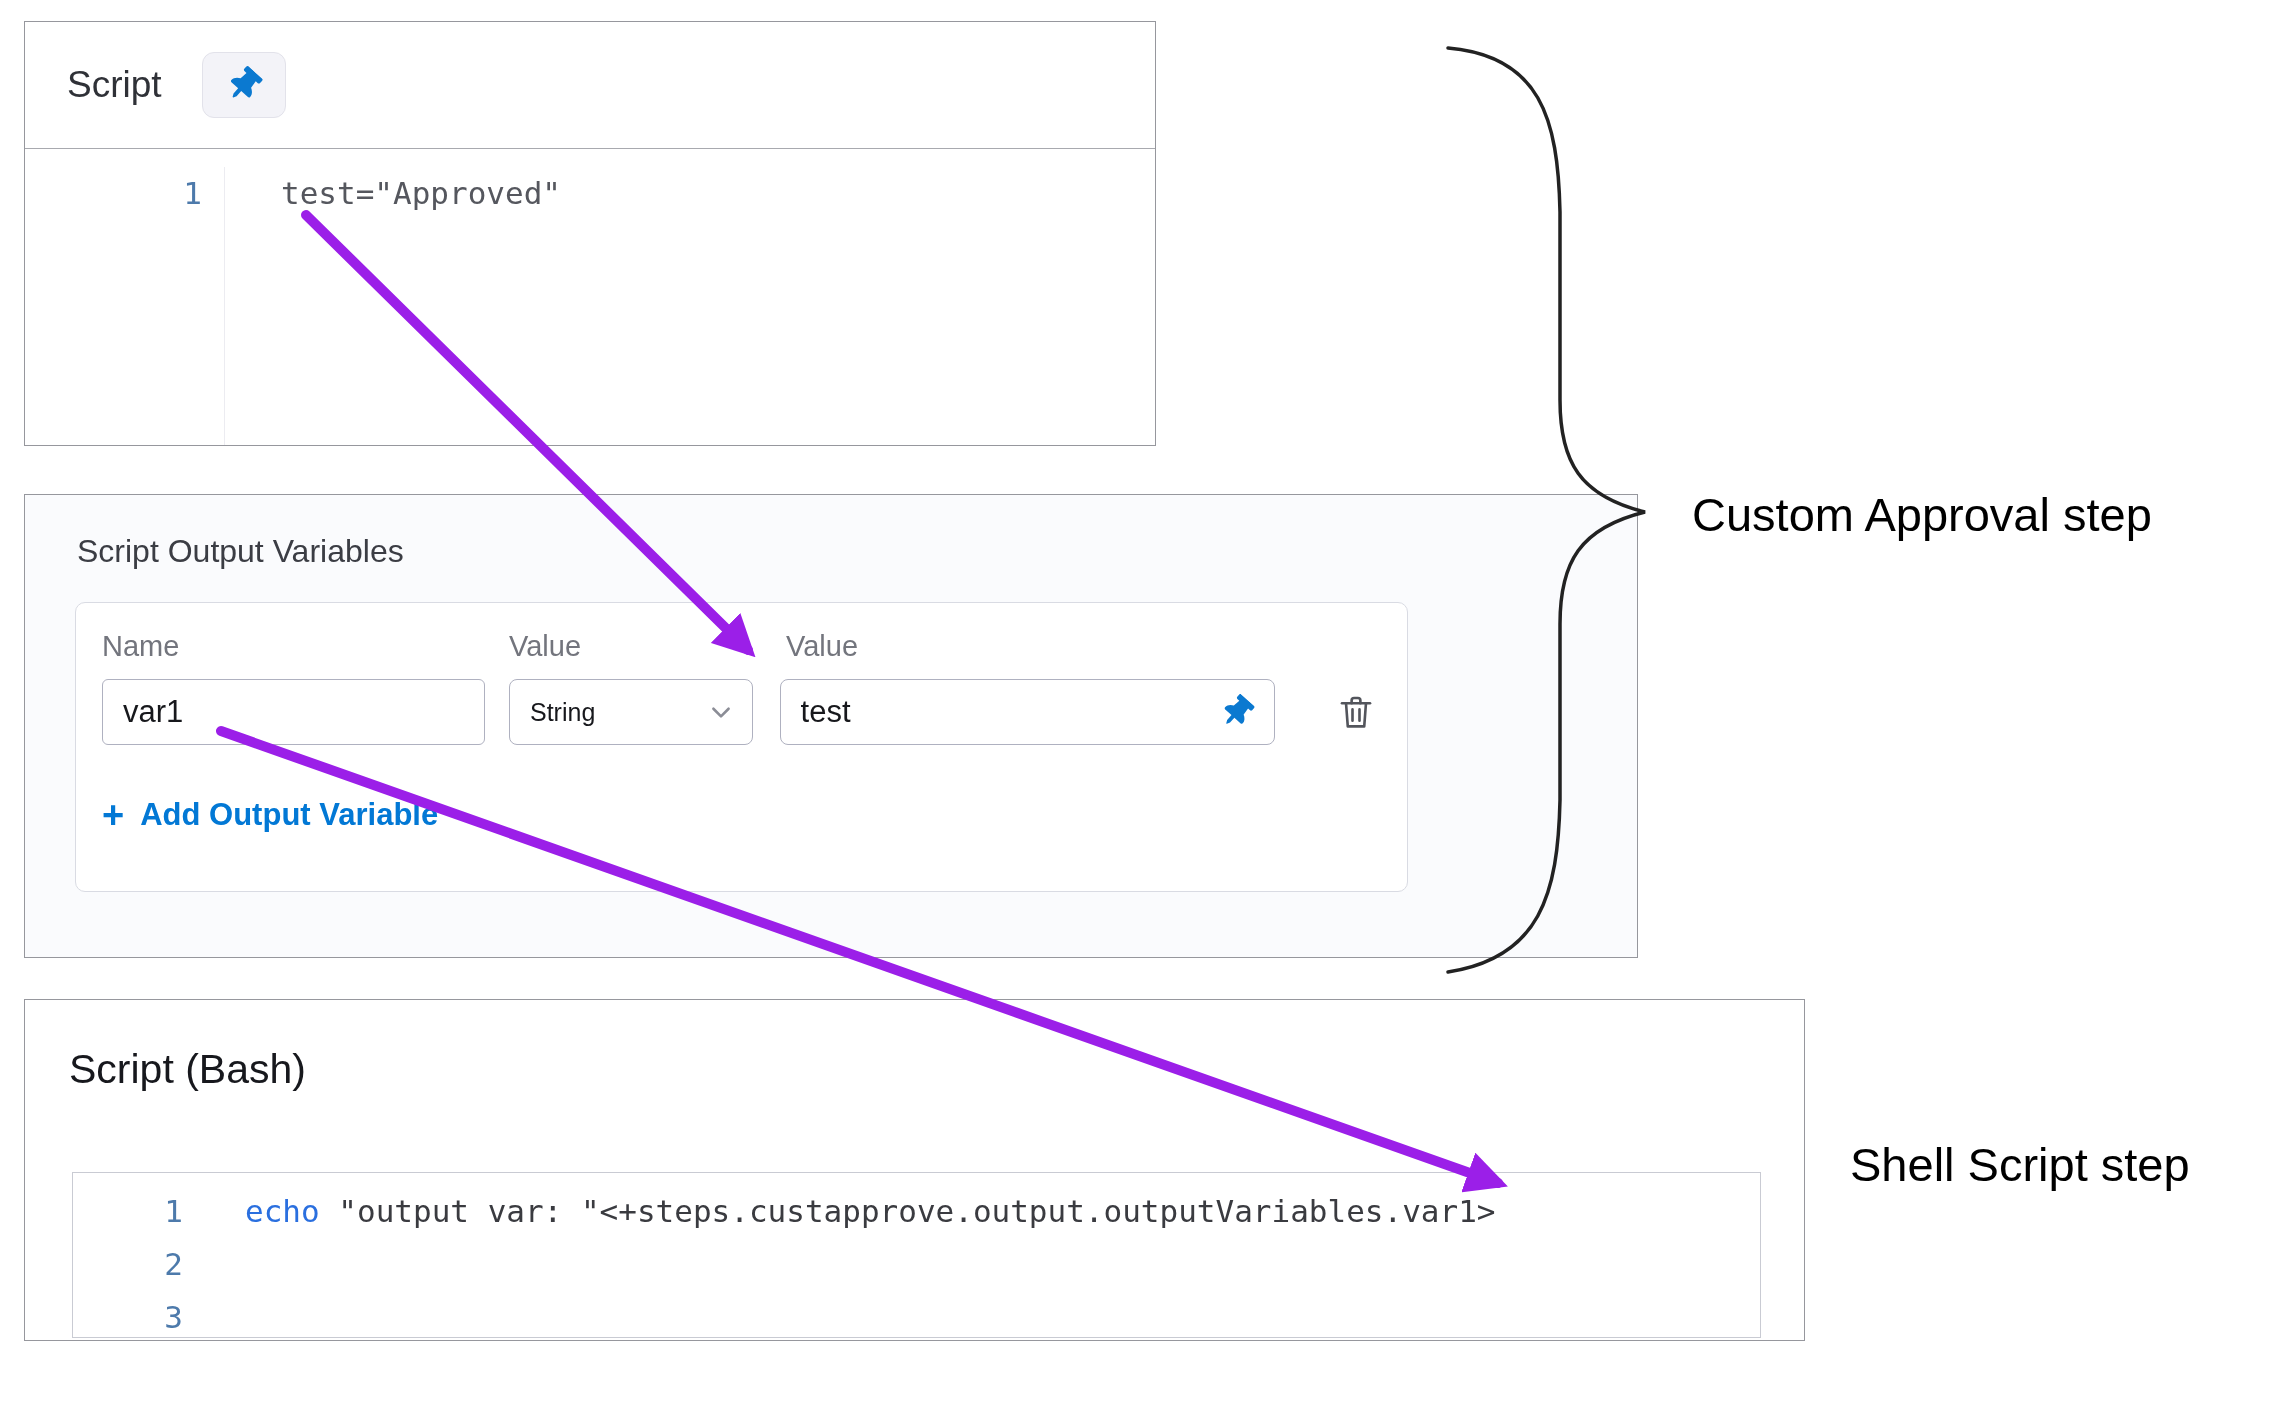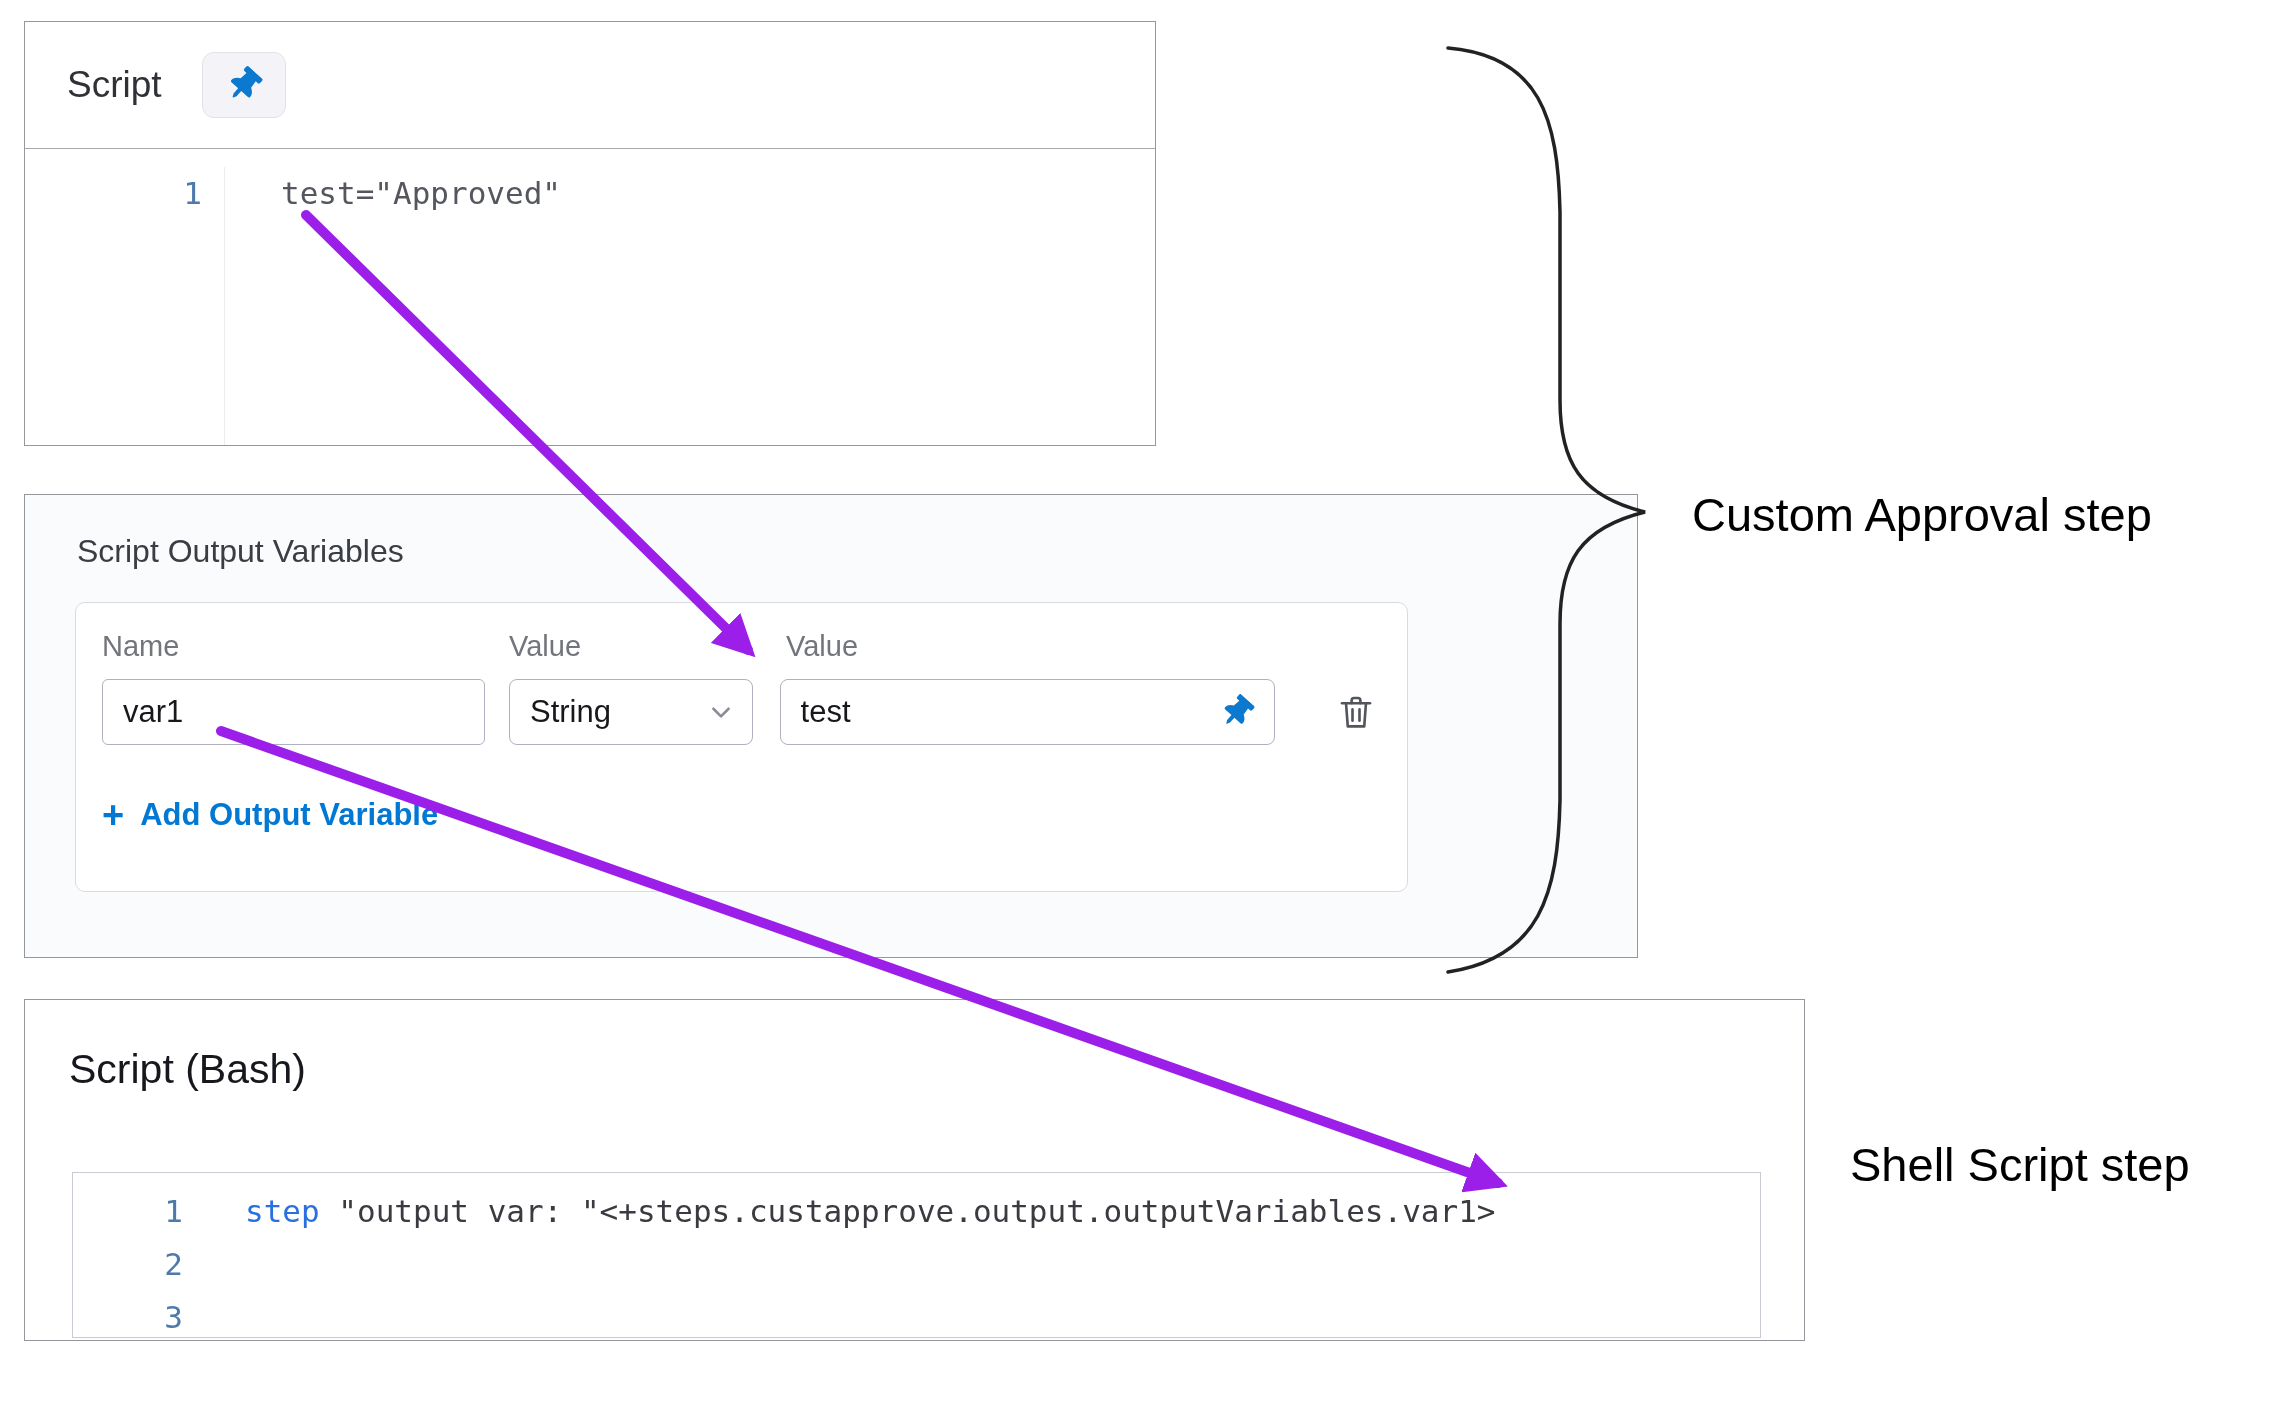--- a/index.html
+++ b/index.html
@@ -22,21 +22,21 @@
   
   #vars-panel { left:24px; top:494px; width:1614px; height:464px; background:#fafbfd; }
   .p2-title { padding:38px 0 0 52px; font-size:32px; color:#3b3d44; }
   .vars-card { position:absolute; left:50px; top:107px; width:1333px; height:290px; background:#ffffff; border:1.5px solid #d9dbe3; border-radius:10px; padding:0 26px; }
   .col-labels { display:flex; margin-top:27px; font-size:29px; color:#73757d; }
   .col-name { width:407px; }
   .col-type { width:277px; }
   .col-value { flex:1; }
   .var-row { display:flex; margin-top:16px; align-items:center; }
   .txt-input { width:383px; height:66px; border:1.5px solid #afb1c0; border-radius:6px; font-size:31px; padding:0 20px; color:#17181c; font-family:"Liberation Sans", sans-serif; background:#fff; outline:none; }
-  .type-select { width:250px; height:66px; border:1.5px solid #afb1c0; border-radius:8px; margin-left:24px; display:flex; align-items:center; justify-content:space-between; padding:0 18px 0 20px; font-size:31px; color:#17181c; background:#fff; cursor:pointer; }
+  .type-select { width:250px; height:66px; border:1.5px solid #afb1c0; border-radius:8px; margin-left:24px; display:flex; align-items:center; justify-content:space-between; padding:0 18px 0 20px; font-size:25px; color:#17181c; background:#fff; cursor:pointer; }
   .value-group { width:508px; height:66px; border:1.5px solid #afb1c0; border-radius:8px; margin-left:27px; display:flex; align-items:center; background:#fff; }
   .value-input { flex:1; min-width:0; border:none; outline:none; font-size:31px; padding-left:20px; color:#17181c; background:transparent; font-family:"Liberation Sans", sans-serif; }
   .value-pin { width:74px; display:flex; align-items:center; justify-content:center; cursor:pointer; }
   .trash-btn { margin-left:56px; width:52px; height:52px; display:flex; align-items:center; justify-content:center; cursor:pointer; background:none; border:none; }
   .add-row { display:flex; align-items:center; margin-top:52px; gap:16px; color:#0278d5; font-weight:700; font-size:31px; cursor:pointer; width:fit-content; }
   .add-plus { font-size:38px; font-weight:700; line-height:30px; }
 
   
   #bash-panel { left:24px; top:999px; width:1781px; height:342px; }
   .p3-title { padding:46px 0 0 44px; font-size:41px; color:#17181d; }
@@ -112,21 +112,21 @@
       <span>Add Output Variable</span>
     </div>
   </div>
 </div>
 
 <div id="bash-panel" class="panel">
   <div class="p3-title">Script (Bash)</div>
   <div class="bash-editor">
     <div class="b-line">
       <span class="b-num">1</span>
-      <span class="b-code"><span class="kw">step</span><span> "output var: "&lt;+steps.custapprove.output.outputVariables.var1&gt;</span></span>
+      <span class="b-code"><span class="kw">echo</span><span> "output var: "&lt;+steps.custapprove.output.outputVariables.var1&gt;</span></span>
     </div>
     <div class="b-line">
       <span class="b-num">2</span>
       <span class="b-code"></span>
     </div>
     <div class="b-line">
       <span class="b-num">3</span>
       <span class="b-code"></span>
     </div>
   </div>

